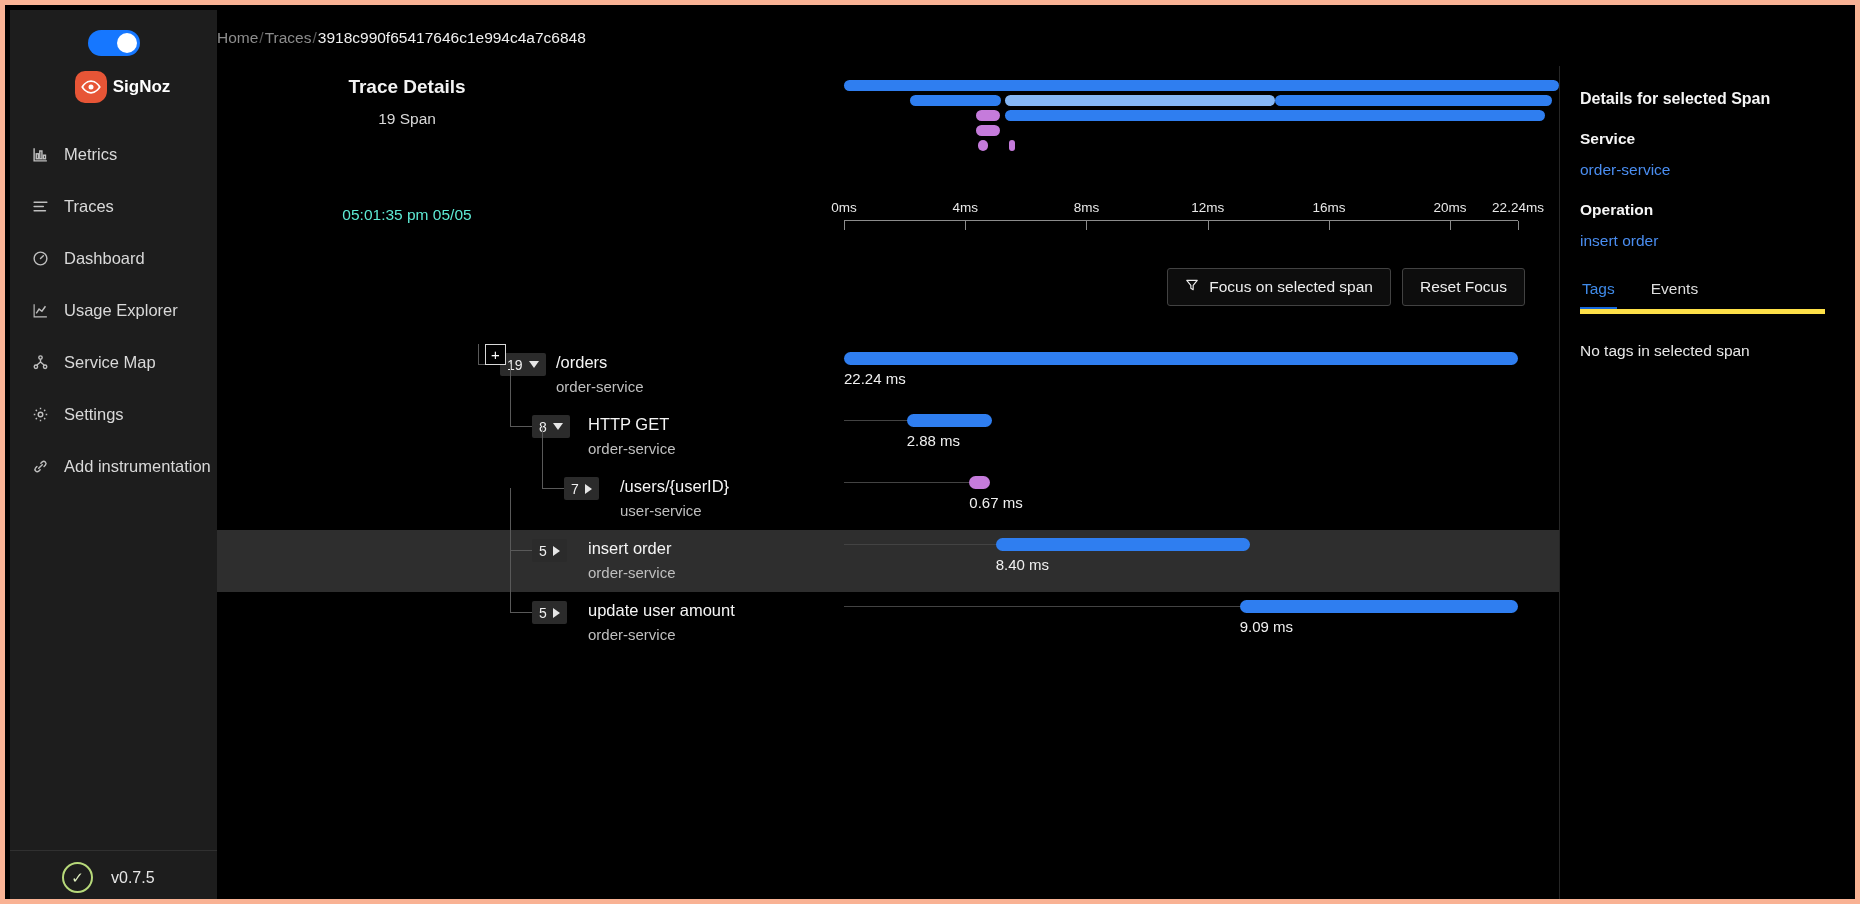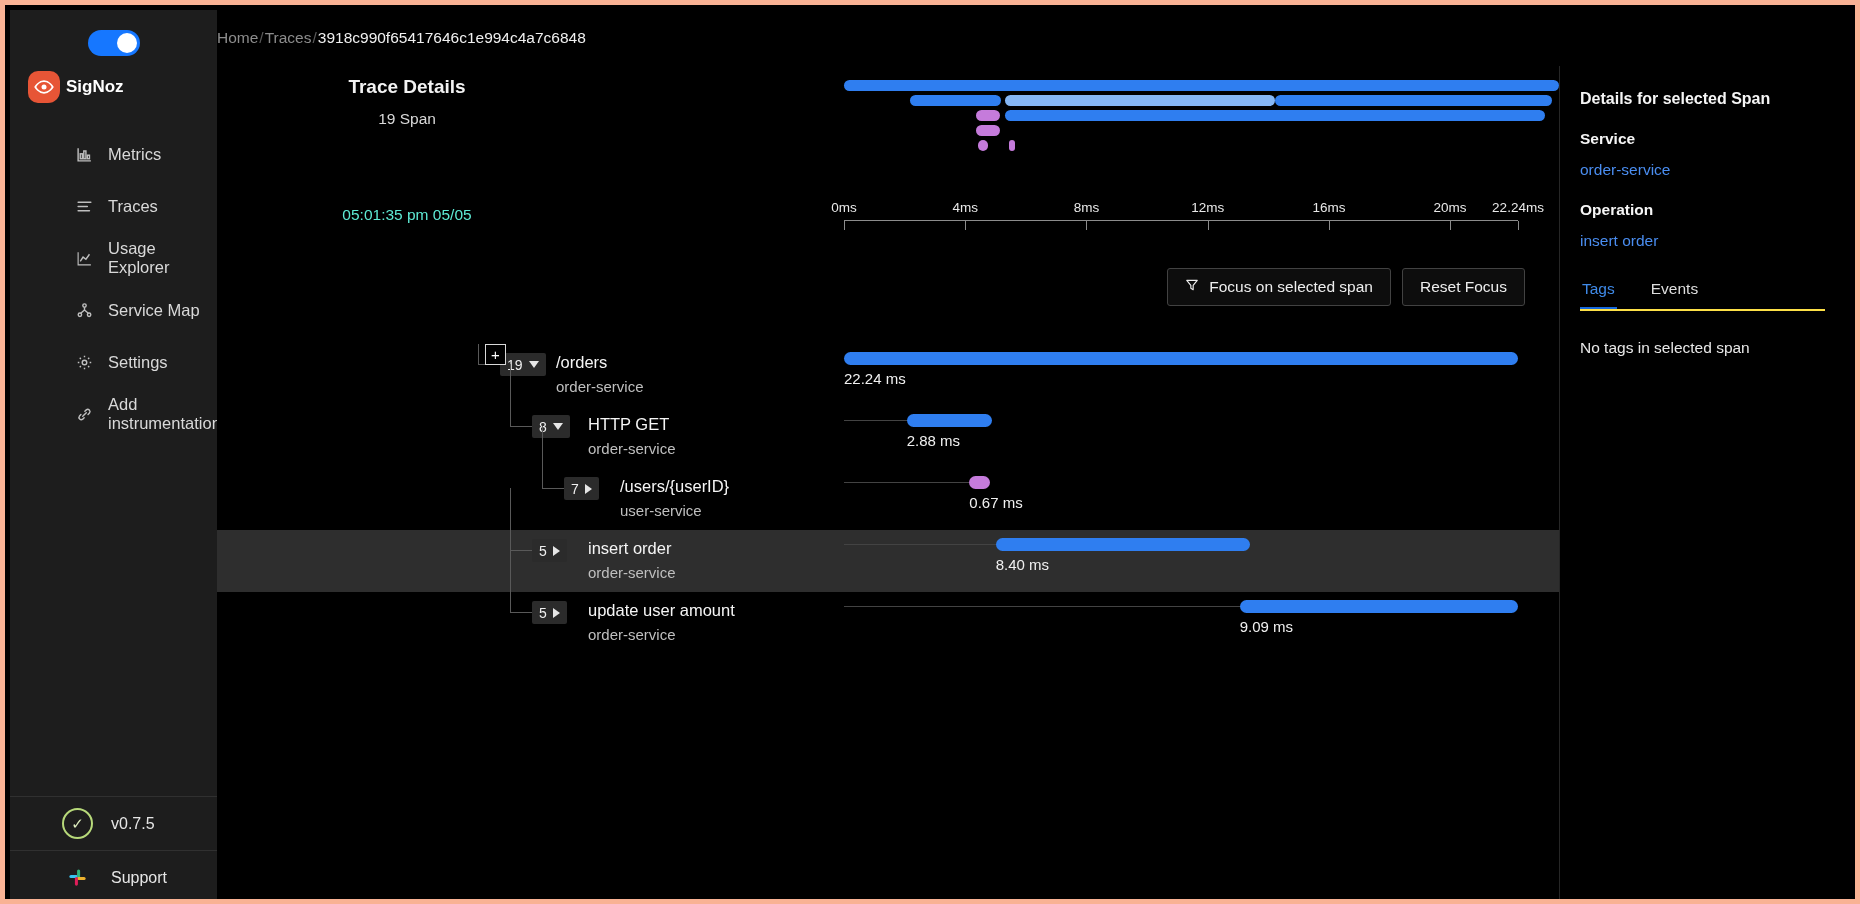--- a/index.html
+++ b/index.html
@@ -57,33 +57,34 @@
     border-radius: 50%;
     background: #fff;
   }
   .brand {
     display: flex;
     align-items: center;
     gap: 6px;
     padding: 6px 0 6px 18px;
     height: 50px;
     cursor: pointer;
+    justify-content: center;
   }
   .brand-logo {
     width: 32px; height: 32px;
     border-radius: 10px 10px 12px 10px;
     background: #e75536;
     display: flex; align-items: center; justify-content: center;
   }
   .brand-name {
     color: #fff;
     font-size: 17px;
     font-weight: bold;
   }
-  .nav { margin-top: 16px; margin-left: 44px; }
+  .nav { margin-top: 16px; }
   .nav-item {
     display: flex;
     align-items: center;
     gap: 14px;
     height: 52px;
     padding-left: 20px;
     color: #d9d9d9;
     font-size: 16.5px;
     cursor: pointer;
     user-select: none;
@@ -362,21 +363,21 @@
   }
   .d-link {
     color: #4a8df0;
     font-size: 15.5px;
     margin-bottom: 22px;
     cursor: pointer;
   }
   .d-tabs {
     display: flex;
     gap: 32px;
-    border-bottom: 2px solid #fde047;
+    border-bottom: 5px solid #fde047;
     margin-top: 6px;
   }
   .d-tab {
     padding: 8px 2px 9px 2px;
     color: #dedede;
     font-size: 15.5px;
     cursor: pointer;
     border-bottom: 2px solid transparent;
   }
   .d-tab.active {
@@ -431,20 +432,29 @@
         <span class="nav-icon">
           <svg width="17" height="17" viewBox="0 0 24 24" fill="none" stroke="currentColor" stroke-width="2" stroke-linecap="round">
             <line x1="3" y1="6" x2="21" y2="6"></line>
                 <line x1="3" y1="12" x2="16" y2="12"></line>
                 <line x1="3" y1="18" x2="19" y2="18"></line>
           </svg>
         </span>
         <span>Traces</span>
       </div>
 
+      <div class="nav-item">
+        <span class="nav-icon">
+          <svg width="17" height="17" viewBox="0 0 24 24" fill="none" stroke="currentColor" stroke-width="2">
+            <circle cx="12" cy="12" r="9"></circle>
+                <path d="M12 12l4-4" stroke-linecap="round"></path>
+          </svg>
+        </span>
+        <span>Dashboard</span>
+      </div>
 
 
       <div class="nav-item">
         <span class="nav-icon">
           <svg width="17" height="17" viewBox="0 0 24 24" fill="none" stroke="currentColor" stroke-width="2">
             <path d="M3 3v18h18" stroke-width="1.6"></path>
                 <polyline points="6,16 10,10 14,13 19,6"></polyline>
           </svg>
         </span>
         <span>Usage Explorer</span>
@@ -485,31 +495,20 @@
 
     </nav>
 
     <div class="sb-spacer"></div>
 
     <div class="sb-footer-item">
       <span class="version-badge">✓</span>
       <span>v0.7.5</span>
     </div>
 
-    <div class="sb-footer-item">
-      <span style="width:31px;height:31px;display:flex;align-items:center;justify-content:center;">
-        <svg width="25" height="25" viewBox="0 0 24 24">
-          <rect x="4.2" y="9.6" width="8.2" height="2.9" rx="1.45" fill="#36c5f0"></rect>
-          <rect x="11.6" y="4.2" width="2.9" height="8.2" rx="1.45" fill="#2eb67d"></rect>
-          <rect x="11.6" y="11.5" width="8.2" height="2.9" rx="1.45" fill="#ecb22e"></rect>
-          <rect x="9.5" y="11.6" width="2.9" height="8.2" rx="1.45" fill="#e01e5a"></rect>
-        </svg>
-      </span>
-      <span>Support</span>
-    </div>
 
   </aside>
 
   <section class="main">
 
     <div class="breadcrumb">
       <span class="crumb-link">Home</span>
       <span class="crumb-sep">/</span>
       <span class="crumb-link">Traces</span>
       <span class="crumb-sep">/</span>

